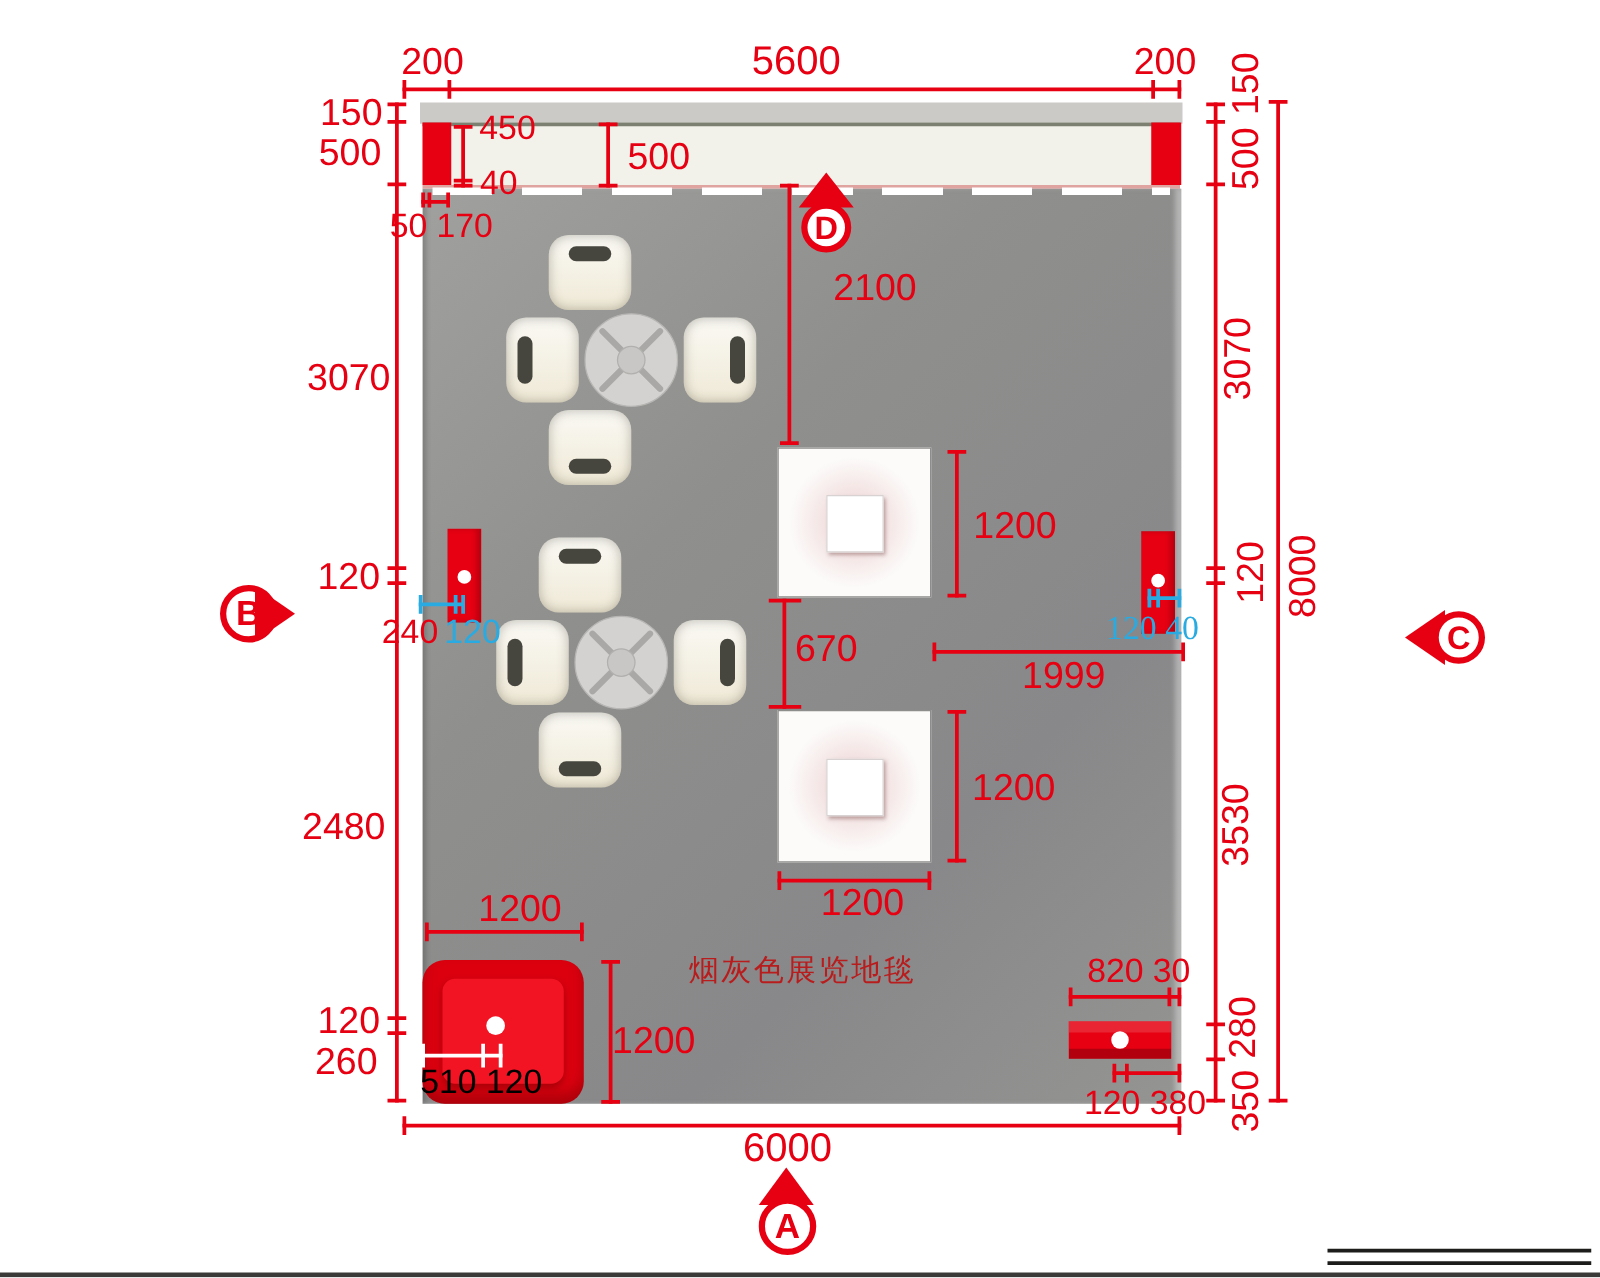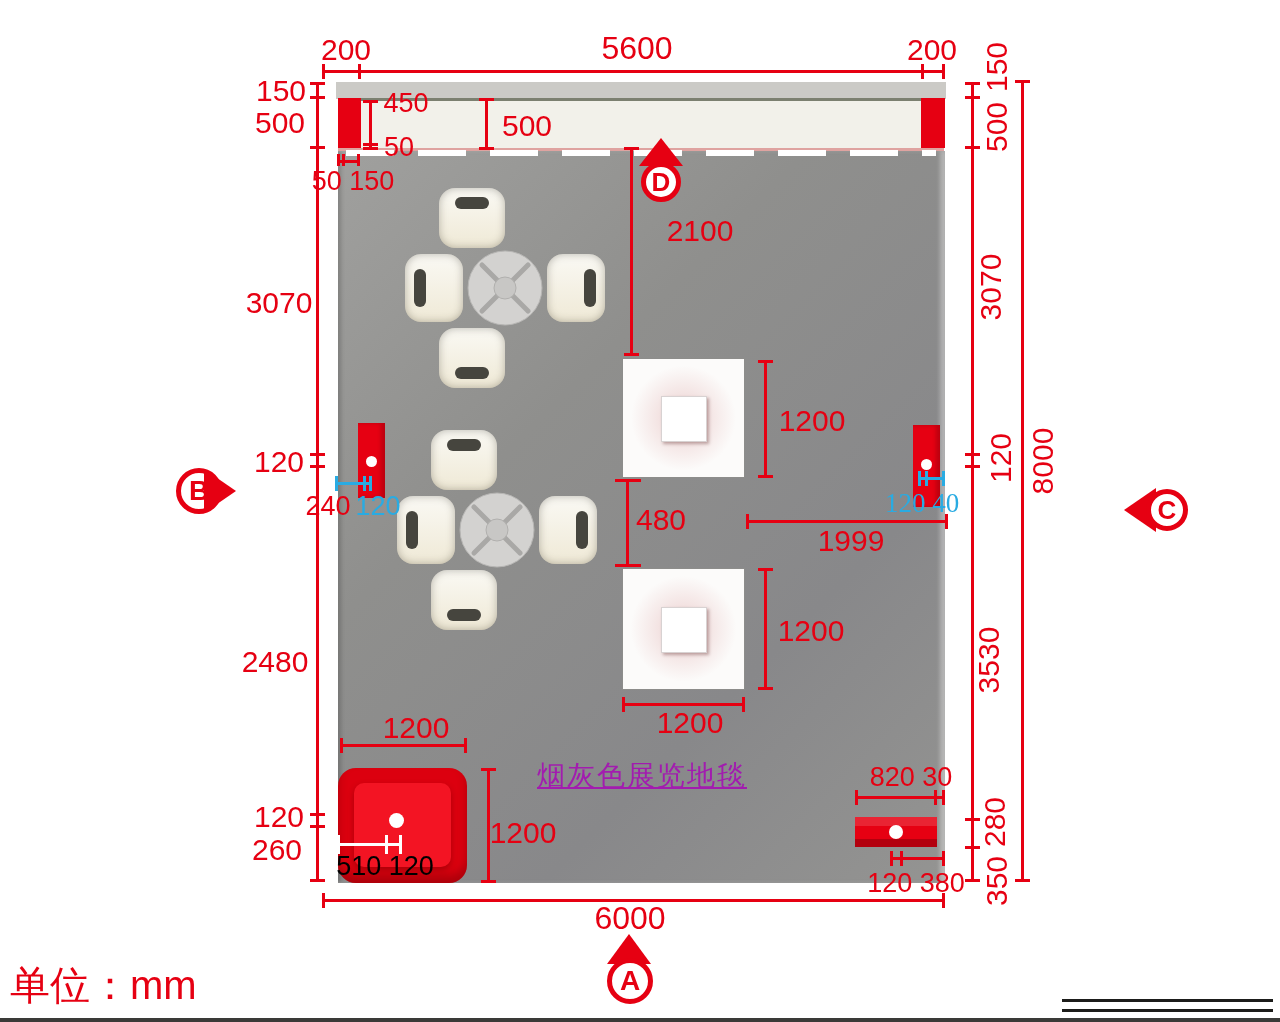--- a/index.html
+++ b/index.html
@@ -43,22 +43,22 @@
   .cyanline{background:#29abe2;}
   .whiteline{background:#ffffff;}
   .whiteline i{top:-8px;height:19px;}
   
   .L{position:absolute;transform:translate(-50%,-50%);color:#e60012;font-size:30px;
      white-space:nowrap;line-height:1;}
   .S{font-size:27px;}
   .rot{transform:translate(-50%,-50%) rotate(-90deg);}
   .cyan{color:#29abe2;}
   .white{color:#000000;}
-  .carpet-label{position:absolute;transform:translate(-50%,-50%);color:#a21caf;font-size:28px;
-     letter-spacing:2px;white-space:nowrap;text-decoration:underline;}
+  .carpet-label{position:absolute;transform:translate(-50%,-50%);color:#b91c1c;font-size:24px;
+     letter-spacing:2px;white-space:nowrap;}
   .units{position:absolute;left:10px;top:985px;transform:translate(0,-50%);color:#e60012;
      font-size:40px;white-space:nowrap;}
   .title{position:absolute;transform:translate(-50%,-50%);color:#111111;font-size:34px;
      letter-spacing:6px;white-space:nowrap;}
   .rule{position:absolute;background:#1d1d1b;}
   
   .mcircle{position:absolute;border:5px solid #e60012;border-radius:50%;background:#ffffff;
      color:#e60012;font-weight:700;display:flex;align-items:center;justify-content:center;box-sizing:border-box;}
   .tri{position:absolute;width:0;height:0;}
   .tri-up{border-left:22px solid transparent;border-right:22px solid transparent;border-bottom:30px solid #e60012;}
@@ -258,34 +258,34 @@
       <i style="bottom:0"></i>
   </div>
 
   <span class="L" style="left:346px;top:50px;">200</span>
   <span class="L" style="left:637px;top:48px;font-size:32px;">5600</span>
   <span class="L" style="left:932px;top:50px;">200</span>
 
   <span class="L" style="left:281px;top:91px;">150</span>
   <span class="L" style="left:280px;top:123px;">500</span>
   <span class="L S" style="left:406px;top:103px;">450</span>
-  <span class="L S" style="left:399px;top:147px;">50</span>
-  <span class="L S" style="left:353px;top:181px;">50 150</span>
+  <span class="L S" style="left:399px;top:147px;">40</span>
+  <span class="L S" style="left:353px;top:181px;">50 170</span>
   <span class="L" style="left:527px;top:126px;">500</span>
   <span class="L" style="left:279px;top:303px;">3070</span>
   <span class="L" style="left:279px;top:462px;">120</span>
   <span class="L S" style="left:328px;top:506px;">240</span>
   <span class="L S cyan" style="left:378px;top:506px;">120</span>
   <span class="L" style="left:275px;top:662px;">2480</span>
   <span class="L" style="left:279px;top:817px;">120</span>
   <span class="L" style="left:277px;top:850px;">260</span>
 
   <span class="L" style="left:700px;top:231px;">2100</span>
   <span class="L" style="left:812px;top:421px;">1200</span>
-  <span class="L" style="left:661px;top:520px;">480</span>
+  <span class="L" style="left:661px;top:520px;">670</span>
   <span class="L" style="left:851px;top:541px;">1999</span>
   <span class="L S cyan" style="left:922px;top:503px;font-family:Liberation Serif, serif;">120 40</span>
   <span class="L" style="left:811px;top:631px;">1200</span>
   <span class="L" style="left:690px;top:723px;">1200</span>
 
   <span class="L" style="left:416px;top:728px;">1200</span>
   <span class="L" style="left:523px;top:833px;">1200</span>
   <span class="L S white" style="left:385px;top:866px;">510 120</span>
   <span class="L S" style="left:911px;top:777px;">820 30</span>
   <span class="L S" style="left:916px;top:883px;">120 380</span>
@@ -314,18 +314,17 @@
   <div class="tri tri-left" style="left:1124px;top:488px;"></div>
   <div class="mcircle" style="left:1146px;top:489px;width:42px;height:42px;font-size:26px;">
       <span>C</span>
     </div>
 
   <div class="tri tri-up" style="left:639px;top:138px;border-bottom-width:28px;"></div>
   <div class="mcircle" style="left:641px;top:162px;width:40px;height:40px;font-size:26px;">
       <span>D</span>
     </div>
 
-  <div class="units">单位：mm</div>
   <div class="rule" style="left:1062px;top:999px;width:211px;height:3px;"></div>
   <div class="rule" style="left:1062px;top:1009px;width:211px;height:3px;"></div>
   <div class="rule" style="left:0;top:1018px;width:1280px;height:4px;background:#3a3a38;"></div>
 
 </div>
 
 </body></html>

